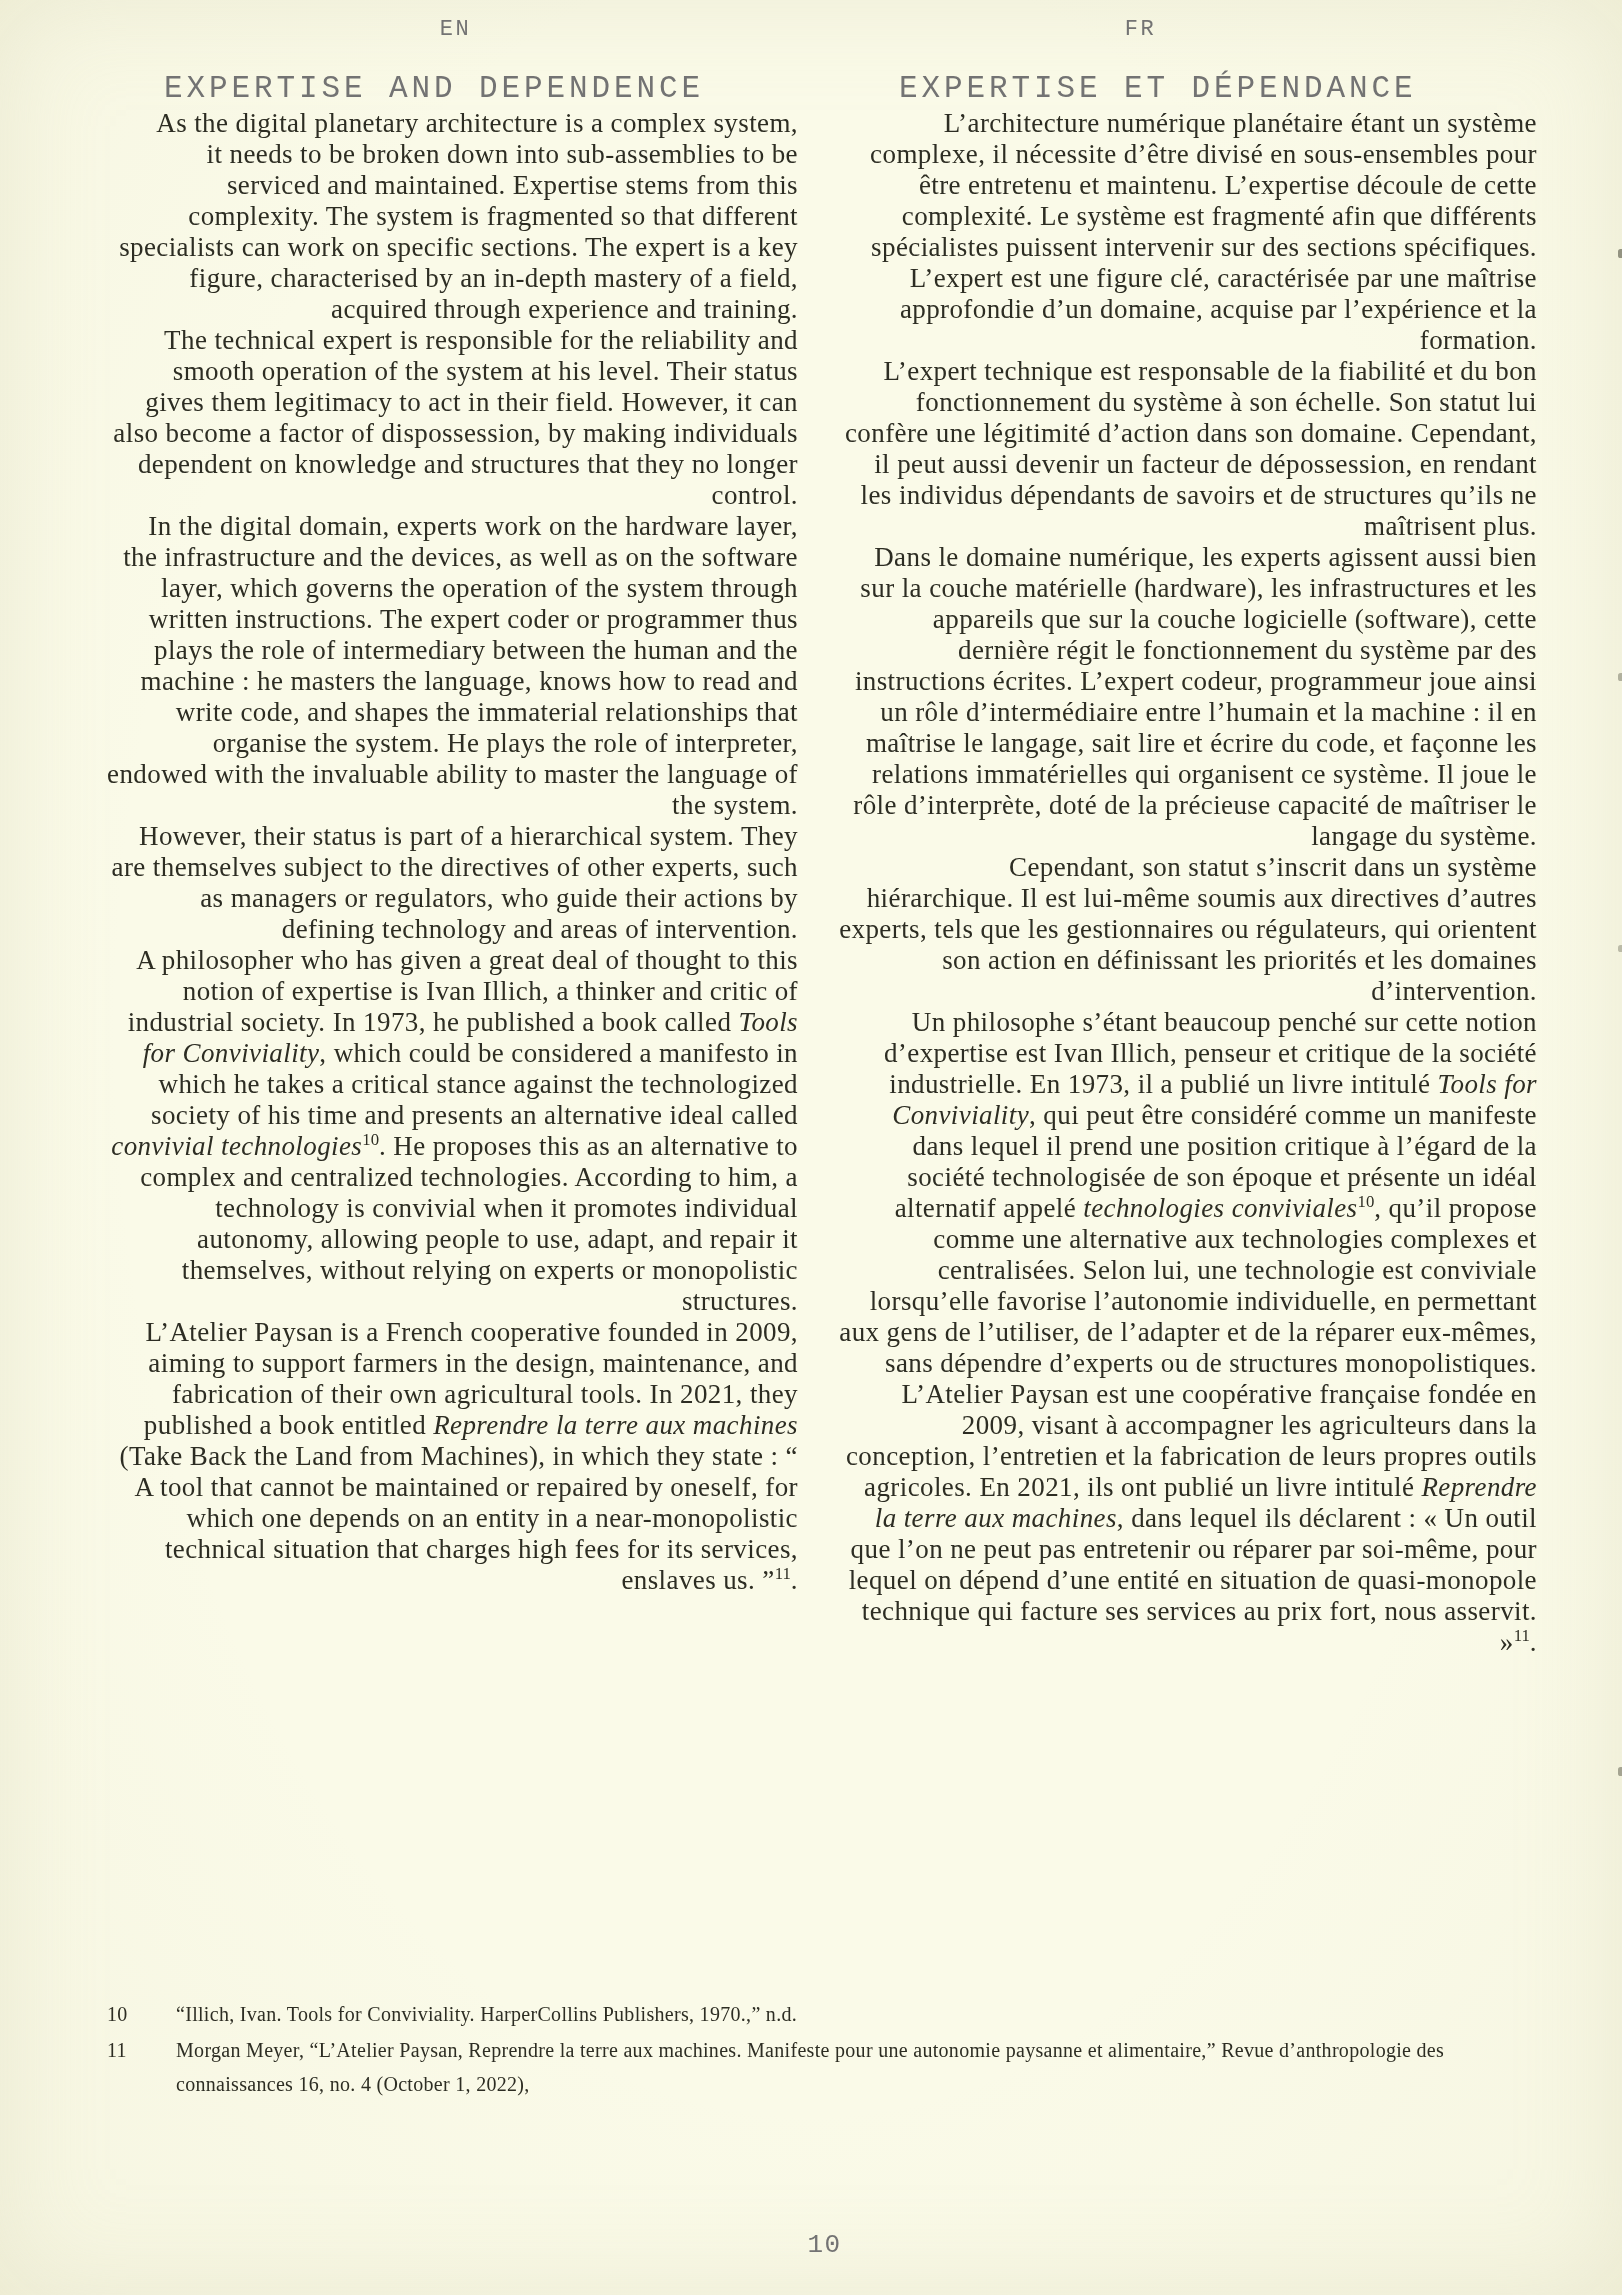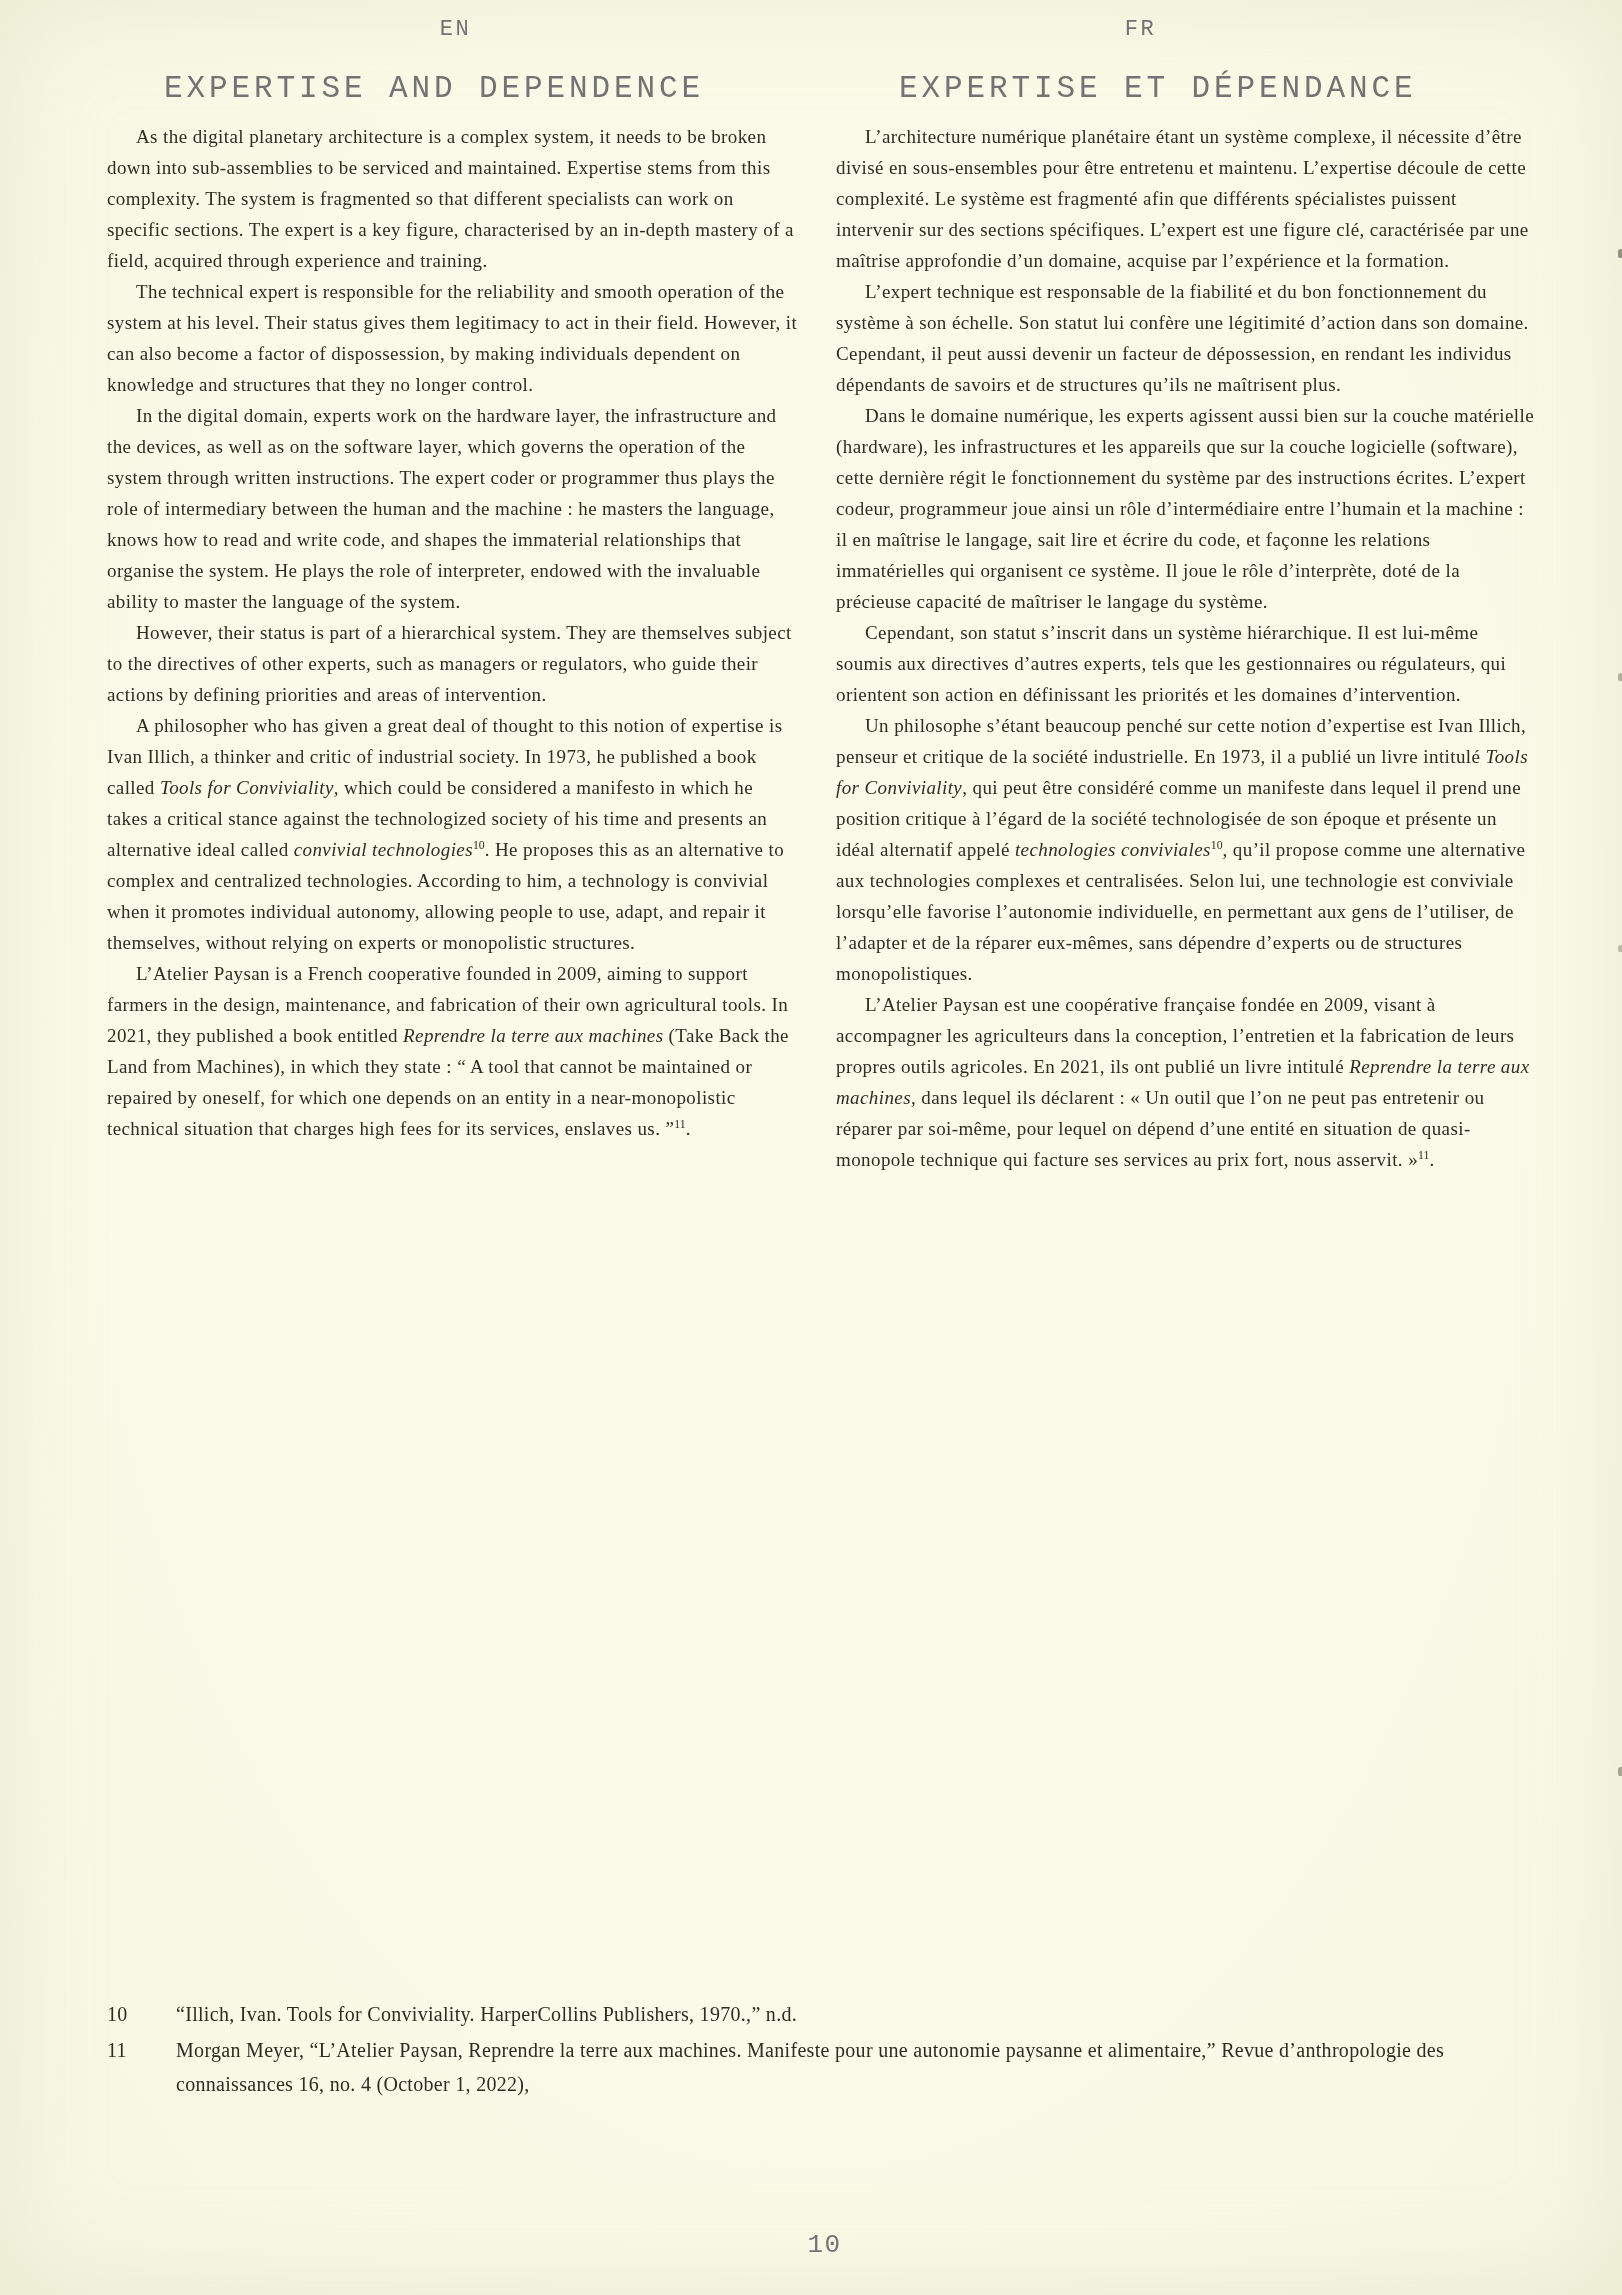--- a/index.html
+++ b/index.html
@@ -42,25 +42,25 @@
     top: 71px;
     font-size: 31px;
     letter-spacing: 3.9px;
     white-space: nowrap;
   }
   .col-title.en { left: 164px; }
   .col-title.fr { left: 899px; }
 
   .text-col {
     position: absolute;
-    top: 121px;
-    font-size: 19px;
+    top: 108px;
+    font-size: 27px;
     line-height: 31px;
     letter-spacing: 0.4px;
-    text-align: left;
+    text-align: right;
   }
   .text-col.en { left: 107px; width: 691px; }
   .text-col.fr { left: 836px; width: 701px; }
   .text-col p {
     margin: 0;
     text-indent: 29px;
   }
   .text-col em { font-style: italic; }
   sup {
     font-size: 0.62em;
@@ -121,21 +121,21 @@
 <div class="lang-label mono en">EN</div>
 <div class="lang-label mono fr">FR</div>
 
 <div class="col-title mono en">EXPERTISE AND DEPENDENCE</div>
 <div class="col-title mono fr">EXPERTISE ET DÉPENDANCE</div>
 
 <div class="text-col en">
   <p><span>As the digital planetary architecture is a complex system, it needs to be broken down into sub-assemblies to be serviced and maintained. Expertise stems from this complexity. The system is fragmented so that different specialists can work on specific sections. The expert is a key figure, characterised by an in-depth mastery of a field, acquired through experience and training.</span></p>
   <p><span>The technical expert is responsible for the reliability and smooth operation of the system at his level. Their status gives them legitimacy to act in their field. However, it can also become a factor of dispossession, by making individuals dependent on knowledge and structures that they no longer control.</span></p>
   <p><span>In the digital domain, experts work on the hardware layer, the infrastructure and the devices, as well as on the software layer, which governs the operation of the system through written instructions. The expert coder or programmer thus plays the role of intermediary between the human and the machine : he masters the language, knows how to read and write code, and shapes the immaterial relationships that organise the system. He plays the role of interpreter, endowed with the invaluable ability to master the language of the system.</span></p>
-  <p><span>However, their status is part of a hierarchical system. They are themselves subject to the directives of other experts, such as managers or regulators, who guide their actions by defining priorities and areas of intervention.</span></p>
+  <p><span>However, their status is part of a hierarchical system. They are themselves subject to the directives of other experts, such as managers or regulators, who guide their actions by defining technology and areas of intervention.</span></p>
   <p><span>A philosopher who has given a great deal of thought to this notion of expertise is Ivan Illich, a thinker and critic of industrial society. In 1973, he published a book called </span><em>Tools for Conviviality</em><span>, which could be considered a manifesto in which he takes a critical stance against the technologized society of his time and presents an alternative ideal called </span><em>convivial technologies</em><sup>10</sup><span>. He proposes this as an alternative to complex and centralized technologies. According to him, a technology is convivial when it promotes individual autonomy, allowing people to use, adapt, and repair it themselves, without relying on experts or monopolistic structures.</span></p>
   <p><span>L’Atelier Paysan is a French cooperative founded in 2009, aiming to support farmers in the design, maintenance, and fabrication of their own agricultural tools. In 2021, they published a book entitled </span><em>Reprendre la terre aux machines</em><span> (Take Back the Land from Machines), in which they state : “ A tool that cannot be maintained or repaired by oneself, for which one depends on an entity in a near-monopolistic technical situation that charges high fees for its services, enslaves us. ”</span><sup>11</sup><span>.</span></p>
 </div>
 
 <div class="text-col fr">
   <p><span>L’architecture numérique planétaire étant un système complexe, il nécessite d’être divisé en sous-ensembles pour être entretenu et maintenu. L’expertise découle de cette complexité. Le système est fragmenté afin que différents spécialistes puissent intervenir sur des sections spécifiques. L’expert est une figure clé, caractérisée par une maîtrise approfondie d’un domaine, acquise par l’expérience et la formation.</span></p>
   <p><span>L’expert technique est responsable de la fiabilité et du bon fonctionnement du système à son échelle. Son statut lui confère une légitimité d’action dans son domaine. Cependant, il peut aussi devenir un facteur de dépossession, en rendant les individus dépendants de savoirs et de structures qu’ils ne maîtrisent plus.</span></p>
   <p><span>Dans le domaine numérique, les experts agissent aussi bien sur la couche matérielle (hardware), les infrastructures et les appareils que sur la couche logicielle (software), cette dernière régit le fonctionnement du système par des instructions écrites. L’expert codeur, programmeur joue ainsi un rôle d’intermédiaire entre l’humain et la machine : il en maîtrise le langage, sait lire et écrire du code, et façonne les relations immatérielles qui organisent ce système. Il joue le rôle d’interprète, doté de la précieuse capacité de maîtriser le langage du système.</span></p>
   <p><span>Cependant, son statut s’inscrit dans un système hiérarchique. Il est lui-même soumis aux directives d’autres experts, tels que les gestionnaires ou régulateurs, qui orientent son action en définissant les priorités et les domaines d’intervention.</span></p>
   <p><span>Un philosophe s’étant beaucoup penché sur cette notion d’expertise est Ivan Illich, penseur et critique de la société industrielle. En 1973, il a publié un livre intitulé </span><em>Tools for Conviviality</em><span>, qui peut être considéré comme un manifeste dans lequel il prend une position critique à l’égard de la société technologisée de son époque et présente un idéal alternatif appelé </span><em>technologies conviviales</em><sup>10</sup><span>, qu’il propose comme une alternative aux technologies complexes et centralisées. Selon lui, une technologie est conviviale lorsqu’elle favorise l’autonomie individuelle, en permettant aux gens de l’utiliser, de l’adapter et de la réparer eux-mêmes, sans dépendre d’experts ou de structures monopolistiques.</span></p>

